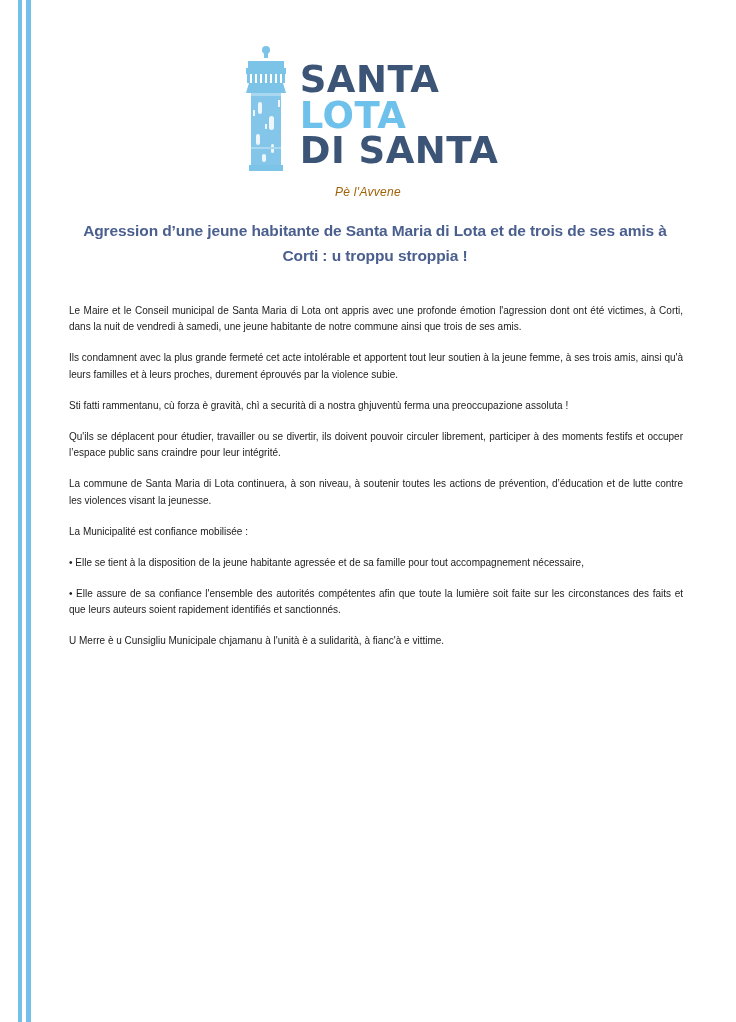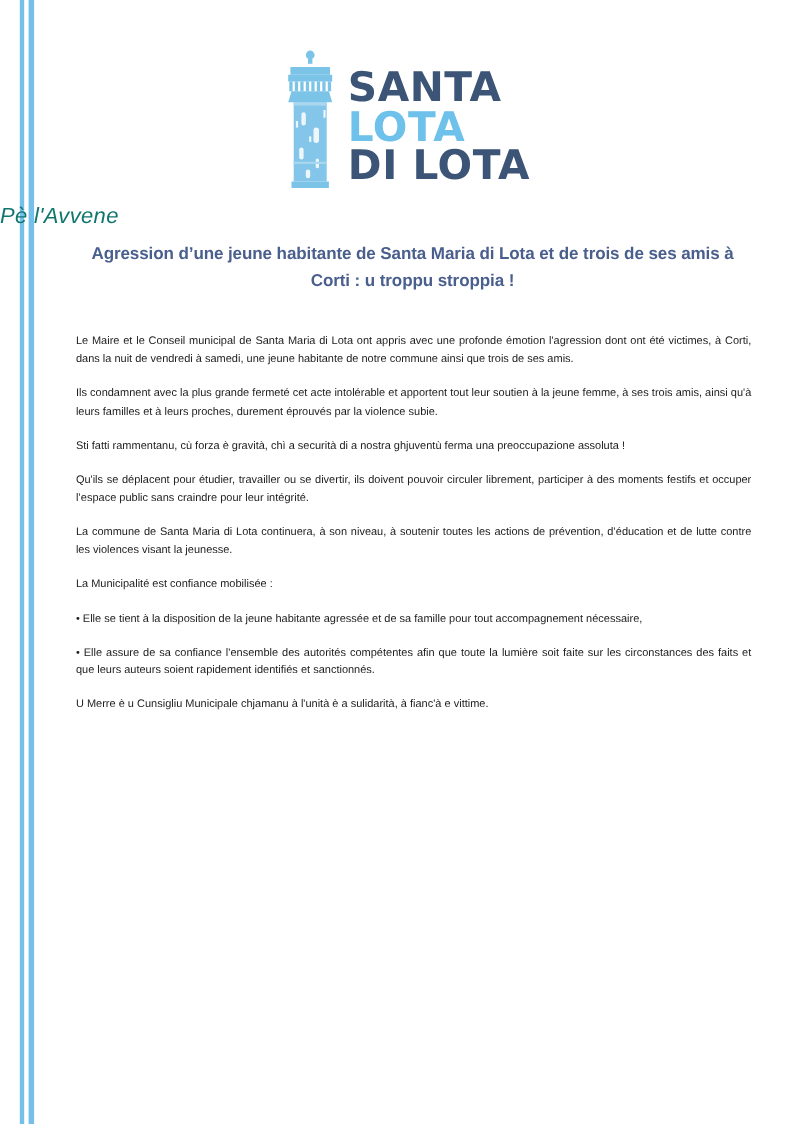--- a/index.html
+++ b/index.html
@@ -72,25 +72,25 @@
     font-size: 37px;
     letter-spacing: 0.5px;
     display: block;
     white-space: nowrap;
   }
   .logo-santa { color: #3c5577; }
   .logo-maria { color: #6ec1ea; }
   .logo-dilota { color: #3c5577; }
   #logo-tagline {
     display: block;
-    text-align: left;
+    text-align: center;
     font-family: "Liberation Sans", sans-serif;
     font-style: italic;
-    font-size: 20px;
-    color: #0f766e;
+    font-size: 12px;
+    color: #a16207;
     margin-top: 9px;
     letter-spacing: 0.3px;
   }
 
   
   #headline {
     position: absolute;
     left: 68px;
     top: 218px;
     width: 614px;
@@ -168,21 +168,21 @@
           <rect x="27" y="80" width="2" height="5"></rect>
         </g>
         <g fill="#a9d7ef">
           <rect x="13" y="49" width="30" height="3"></rect>
           <rect x="13" y="103" width="30" height="2"></rect>
         </g>
       </svg>
       <div id="logo-wordmark">
         <span class="logo-line logo-santa">SANTA</span>
         <span class="logo-line logo-maria">LOTA</span>
-        <span class="logo-line logo-dilota">DI LOTA</span>
+        <span class="logo-line logo-dilota">DI SANTA</span>
       </div>
     </div>
     <span id="logo-tagline">Pè l'Avvene</span>
   </div>
 
   <div id="headline">Agression d’une jeune habitante de Santa Maria di Lota et de trois de ses amis à Corti : u troppu stroppia !</div>
 
   <div id="article">
     <p>Le Maire et le Conseil municipal de Santa Maria di Lota ont appris avec une profonde émotion l'agression dont ont été victimes, à Corti, dans la nuit de vendredi à samedi, une jeune habitante de notre commune ainsi que trois de ses amis.</p>
     <p>Ils condamnent avec la plus grande fermeté cet acte intolérable et apportent tout leur soutien à la jeune femme, à ses trois amis, ainsi qu'à leurs familles et à leurs proches, durement éprouvés par la violence subie.</p>

